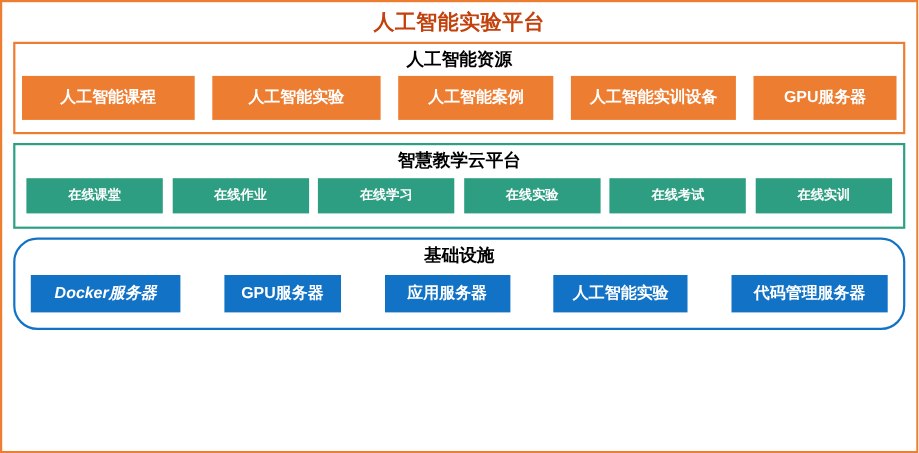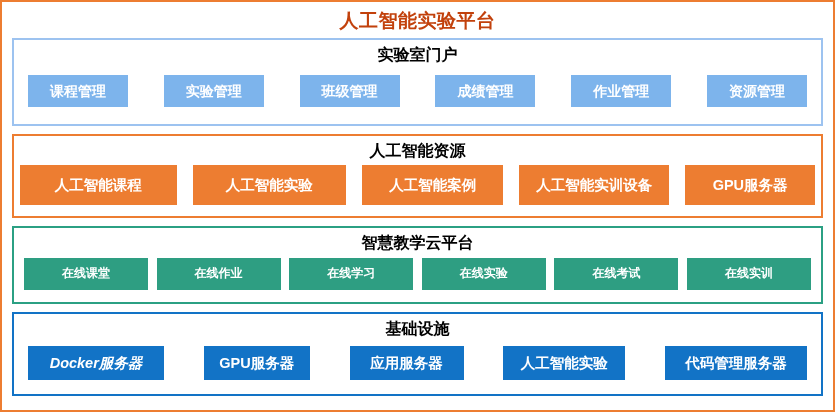--- a/index.html
+++ b/index.html
@@ -40,21 +40,21 @@
   }
 
   
   .layer {
     box-sizing: border-box;
     background: #ffffff;
     display: flex;
     flex-direction: column;
     margin-bottom: 8px;
   }
-  .layer:last-child { margin-bottom: 0; }
+  .layer:last-child { margin-bottom: 0; border-radius: 22px; }
 
   .layer-title {
     text-align: center;
     font-size: 16px;
     font-weight: bold;
     color: #000000;
     line-height: 22px;
     padding-top: 4px;
   }
 
@@ -139,31 +139,20 @@
   .layer-infra .item-chip.b4 { width: 122px; }
   .layer-infra .item-chip.b5 { width: 142px; }
 </style>
 </head>
 <body>
 
 <div id="architecture-diagram">
 
   <div class="diagram-title">人工智能实验平台</div>
 
-  <div class="layer layer-portal">
-    <div class="layer-title">实验室门户</div>
-    <div class="layer-items">
-      <div class="item-chip">课程管理</div>
-      <div class="item-chip">实验管理</div>
-      <div class="item-chip">班级管理</div>
-      <div class="item-chip">成绩管理</div>
-      <div class="item-chip">作业管理</div>
-      <div class="item-chip">资源管理</div>
-    </div>
-  </div>
 
   <div class="layer layer-resource">
     <div class="layer-title">人工智能资源</div>
     <div class="layer-items">
       <div class="item-chip w1">人工智能课程</div>
       <div class="item-chip w2">人工智能实验</div>
       <div class="item-chip w3">人工智能案例</div>
       <div class="item-chip w4">人工智能实训设备</div>
       <div class="item-chip w5">GPU服务器</div>
     </div>

